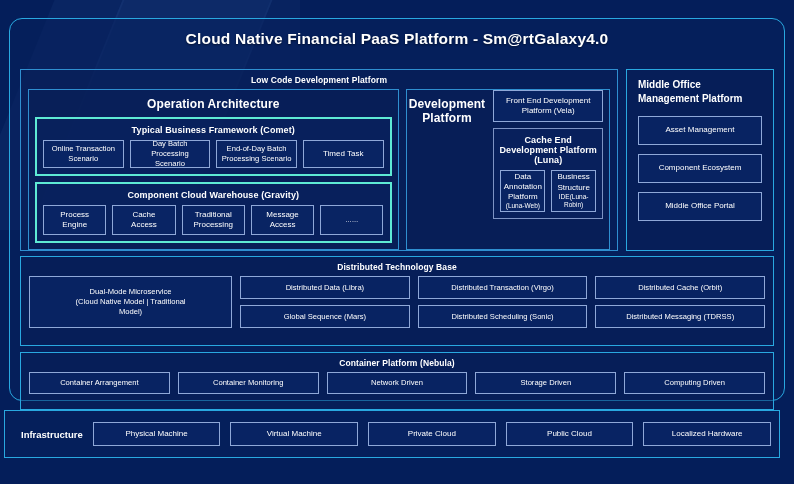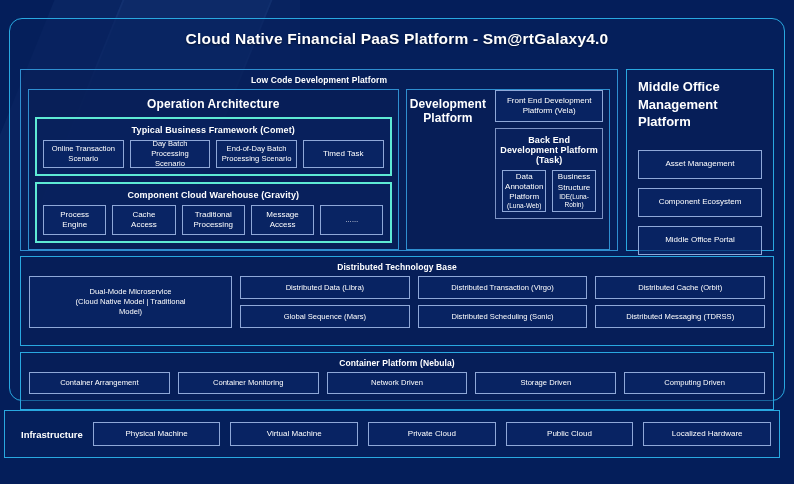--- a/index.html
+++ b/index.html
@@ -160,24 +160,24 @@
   
   #middle-office {
     flex: 0 0 148px;
     border: 1px solid #29a8e0;
     background: rgba(7,30,86,0.5);
     display: flex;
     flex-direction: column;
     padding: 8px 11px 9px 11px;
   }
   #mo-title {
-    font-size: 13px;
+    font-size: 10px;
     font-weight: bold;
     line-height: 1.35;
-    margin-bottom: 19px;
+    margin-bottom: 11px;
   }
   #mo-list { display: flex; flex-direction: column; gap: 9px; flex: 1 1 auto; }
   #mo-list > .cell { height: 29px; font-size: 8px; }
 
   
   #dtb-panel {
     position: absolute;
     left: 10px; top: 237px; right: 10px; height: 90px;
     border: 1px solid #29a8e0;
     background: rgba(7,30,86,0.5);
@@ -314,21 +314,21 @@
           </div>
         </div>
 
         <div class="panel" id="devp-panel">
           <div class="panel-title big">Development Platform</div>
 
           <div id="devp-body">
             <div class="cell md" id="fe-cell">Front End Development Platform (Vela)</div>
 
             <div id="be-sub">
-              <div class="panel-title med">Back End Development Platform (Task)</div>
+              <div class="panel-title med">Cache End Development Platform (Luna)</div>
               <div class="chip-row" id="be-row">
                 <div class="cell md">
                   <span>
                     <span class="l1">Data Annotation</span>
                     <span class="l2">Platform</span>
                     <span class="l3">(Luna-Web)</span>
                   </span>
                 </div>
                 <div class="cell md">
                   <span>

